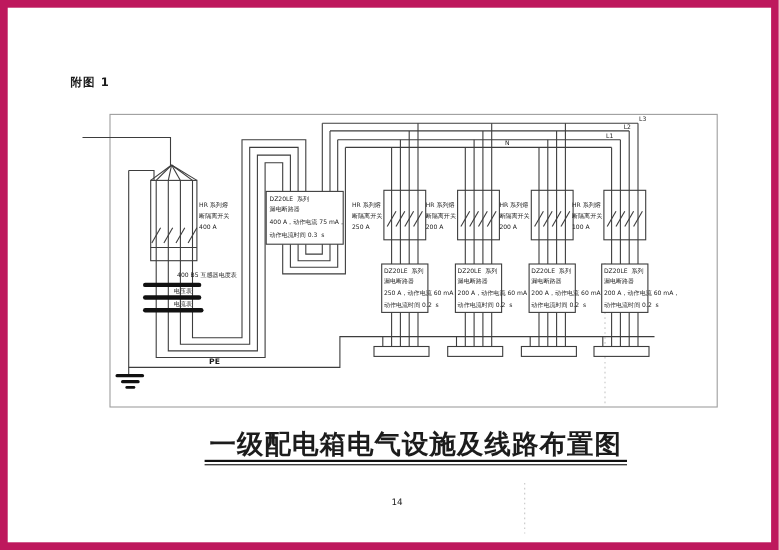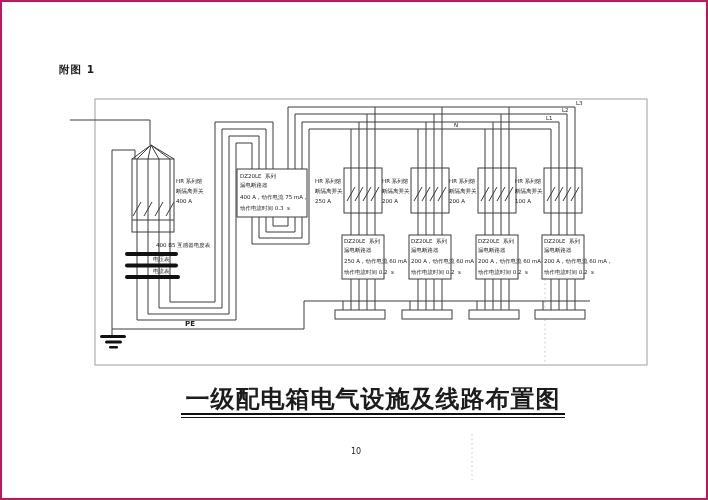--- a/index.html
+++ b/index.html
@@ -1,16 +1,16 @@
 <!DOCTYPE html>
 <html><head>
 <meta charset="utf-8">
 <style>
   html,body{margin:0;padding:0;background:#e8e8e8;}
-  .page{position:relative;width:708px;height:500px;background:#ffffff;border:2px solid #be185d;box-sizing:border-box;overflow:hidden;font-family:"DejaVu Sans",sans-serif;color:#1c1c1c;}
+  .page{position:relative;width:708px;height:500px;background:#ffffff;border:7px solid #be185d;box-sizing:border-box;overflow:hidden;font-family:"DejaVu Sans",sans-serif;color:#1c1c1c;}
   .fig-label{position:absolute;left:57px;top:61px;font-size:10.5px;font-weight:600;letter-spacing:1px;}
   svg{position:absolute;left:0;top:0;}
   .w{stroke:#3d3d3d;stroke-width:1;fill:none;}
   .frame{stroke:#9e9e9e;stroke-width:1;fill:none;}
   .box{stroke:#3d3d3d;stroke-width:1;fill:none;}
   .boxw{stroke:#3d3d3d;stroke-width:1;fill:#ffffff;}
   .bar{fill:#111;stroke:none;}
   .t{font-family:"DejaVu Sans",sans-serif;font-size:5.5px;fill:#1c1c1c;white-space:pre;}
   .tp{font-family:"DejaVu Sans",sans-serif;font-size:7px;font-weight:600;fill:#1c1c1c;}
   .artifact{stroke:#c6c6c6;stroke-width:1;stroke-dasharray:1.5 3;fill:none;}
@@ -195,14 +195,14 @@
           <text x="542" y="250" class="t">漏电断路器</text>
           <text x="542" y="261" class="t">200 A，动作电流 60 mA，</text>
           <text x="542" y="272" class="t">动作电流时间 0.2  s</text>
         </g>
       </g>
   </svg>
 
   <div class="title">一级配电箱电气设施及线路布置图</div>
   <div class="rule1"></div>
   <div class="rule2"></div>
-  <div class="page-num">10</div>
+  <div class="page-num">14</div>
 </div>
 
 </body></html>

